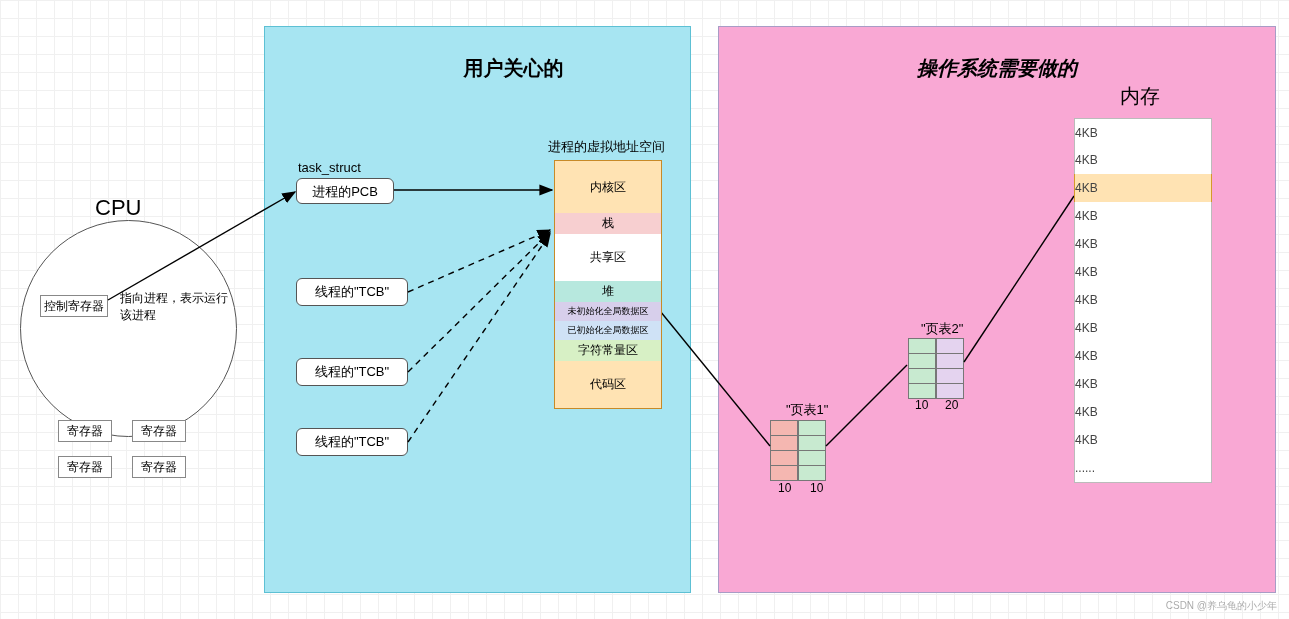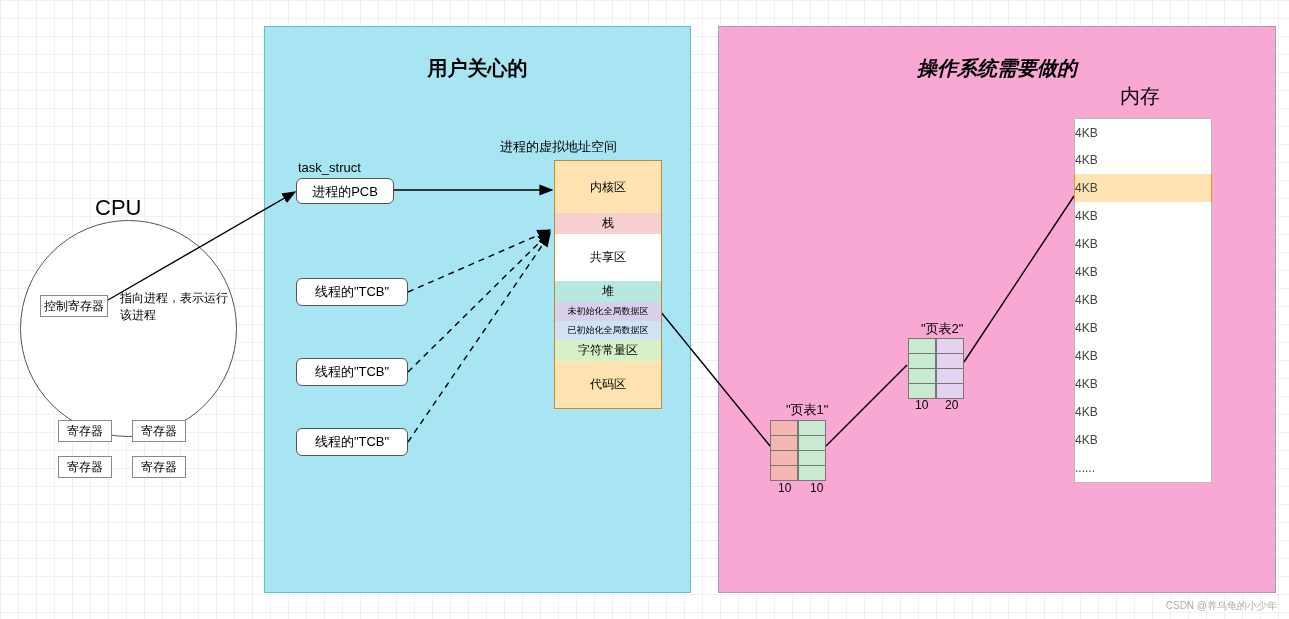--- a/index.html
+++ b/index.html
@@ -18,20 +18,21 @@
   }
 
   .panel {
     position: absolute;
     box-sizing: border-box;
   }
   #panel-user {
     left: 264px; top: 26px; width: 427px; height: 567px;
     background: #a7e5f2;
     border: 1px solid #5dc0d4;
+    padding-left: 36px;
   }
   #panel-os {
     left: 718px; top: 26px; width: 558px; height: 567px;
     background: #f9a8d4;
     border: 1px solid #a89cc6;
     font-style: italic;
   }
 
   .panel-title {
     position: absolute;
@@ -96,21 +97,21 @@
     font-size: 13px;
   }
   #box-pcb  { left: 296px; top: 178px; width: 98px; height: 26px; text-align: center; }
   #box-tcb1 { left: 296px; top: 278px; width: 112px; height: 28px; }
   #box-tcb2 { left: 296px; top: 358px; width: 112px; height: 28px; }
   #box-tcb3 { left: 296px; top: 428px; width: 112px; height: 28px; }
 
   
   #vas-label {
     position: absolute;
-    left: 500px; top: 138px;
+    left: 548px; top: 138px;
     font-size: 13px;
   }
   .vas-cell {
     position: absolute;
     left: 554px;
     width: 108px;
     border: 1px solid #c78a28;
     box-sizing: border-box;
     font-size: 12px;
     text-align: center;

